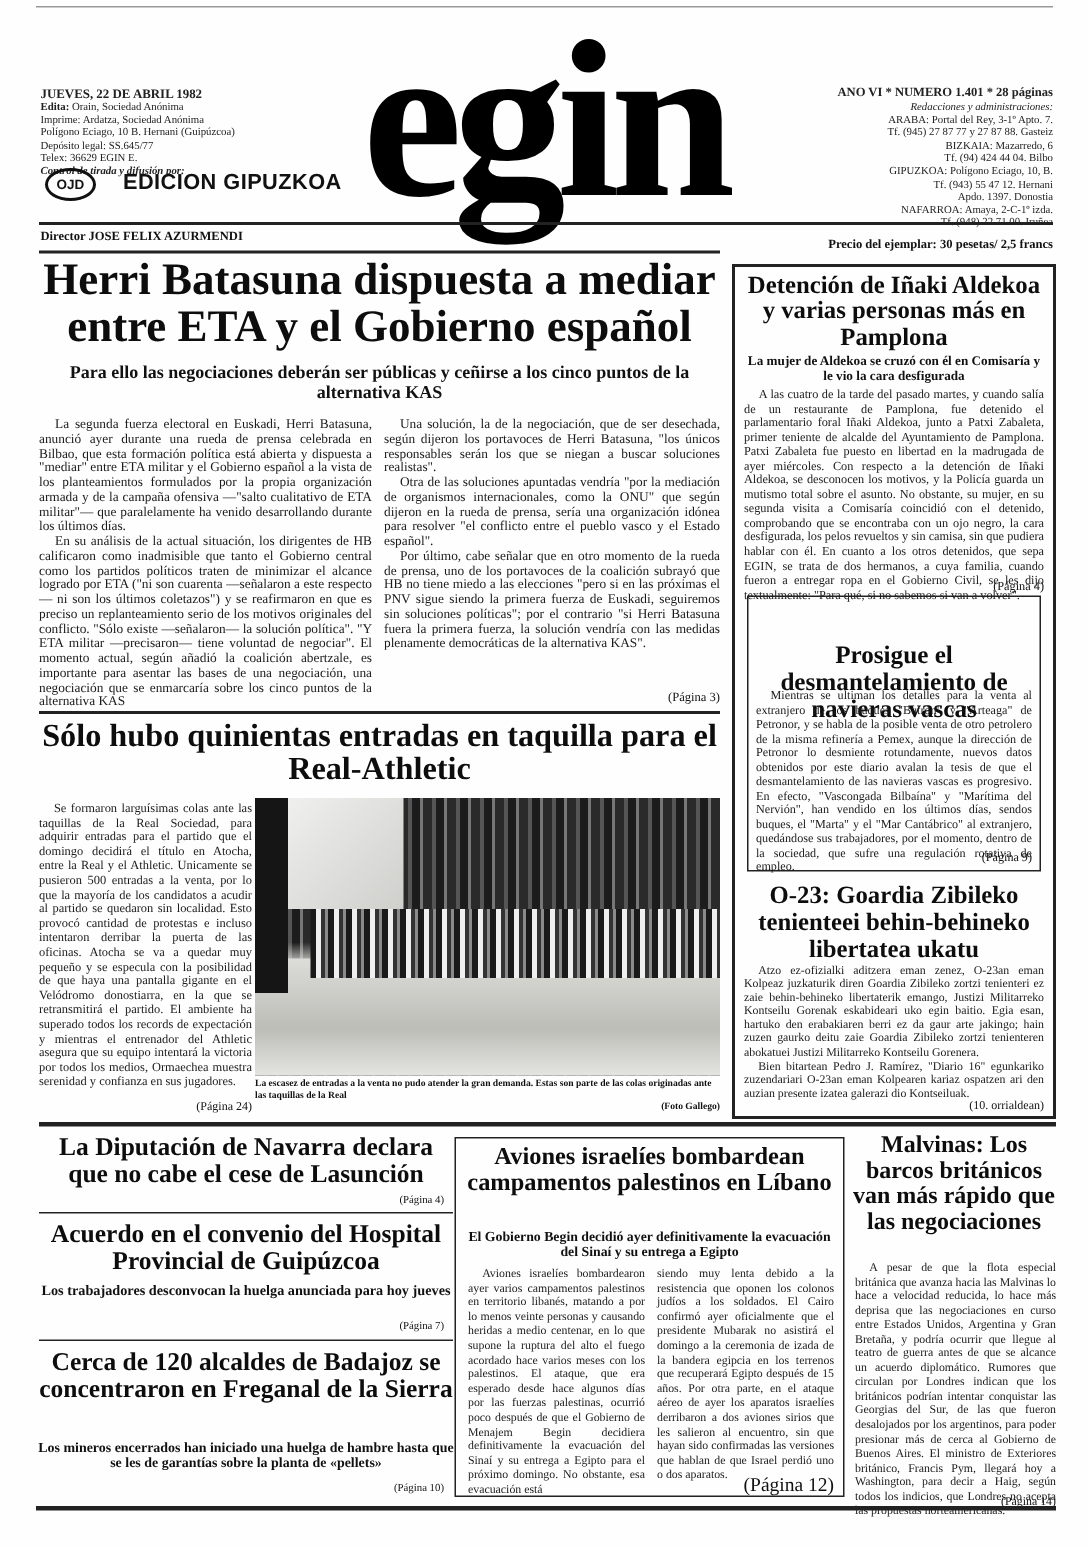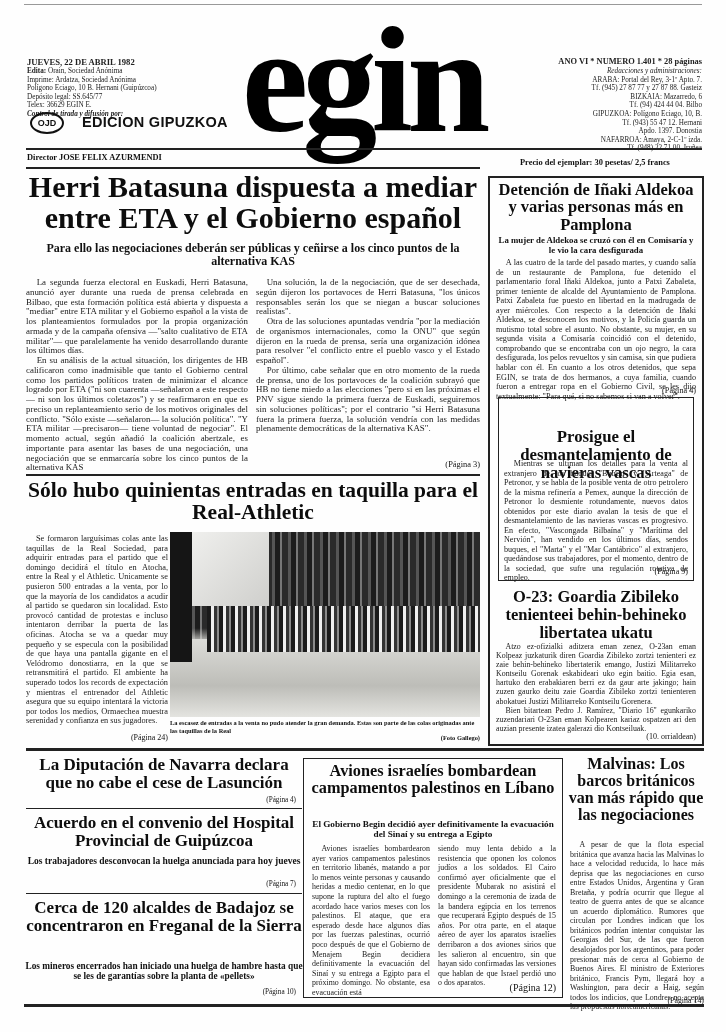--- a/index.html
+++ b/index.html
@@ -59,21 +59,21 @@
   <div>Tf. (94) 424 44 04. Bilbo</div>
   <div>GIPUZKOA: Polígono Eciago, 10, B.</div>
   <div>Tf. (943) 55 47 12. Hernani</div>
   <div>Apdo. 1397. Donostia</div>
   <div>NAFARROA: Amaya, 2-C-1º izda.</div>
   <div>Tf. (948) 22 71 00. Iruñea</div>
 </div>
 
 <div class="rule" style="left:26px;top:148px;width:676px;height:1.5px;"></div>
 <div class="abs" style="left:27px;top:153px;font-size:8.4px;font-weight:bold;">Director JOSE FELIX AZURMENDI</div>
-<div class="abs" style="left:520px;top:158px;width:182px;font-size:8.4px;font-weight:bold;font-family:Liberation Serif, serif;">Precio del ejemplar: 30 pesetas/ 2,5 francs</div>
+<div class="abs" style="left:520px;top:158px;width:182px;text-align:right;font-size:8.4px;font-weight:bold;font-family:Liberation Serif, serif;">Precio del ejemplar: 30 pesetas/ 2,5 francs</div>
 <div class="rule" style="left:26px;top:167px;width:454px;height:1.5px;"></div>
 
 <div class="abs hd" style="left:26px;top:172px;width:454px;font-size:30px;">Herri Batasuna dispuesta a mediar entre ETA y el Gobierno español</div>
 <div class="abs sub" style="left:40px;top:242px;width:426px;font-size:12px;">Para ello las negociaciones deberán ser públicas y ceñirse a los cinco puntos de la alternativa KAS</div>
 
 <div class="abs body" style="left:26px;top:278px;width:222px;font-size:8.9px;line-height:9.75px;">
   <p>La segunda fuerza electoral en Euskadi, Herri Batasuna, anunció ayer durante una rueda de prensa celebrada en Bilbao, que esta formación política está abierta y dispuesta a "mediar" entre ETA militar y el Gobierno español a la vista de los planteamientos formulados por la propia organización armada y de la campaña ofensiva —"salto cualitativo de ETA militar"— que paralelamente ha venido desarrollando durante los últimos días.</p>
   <p>En su análisis de la actual situación, los dirigentes de HB calificaron como inadmisible que tanto el Gobierno central como los partidos políticos traten de minimizar el alcance logrado por ETA ("ni son cuarenta —señalaron a este respecto— ni son los últimos coletazos") y se reafirmaron en que es preciso un replanteamiento serio de los motivos originales del conflicto. "Sólo existe —señalaron— la solución política". "Y ETA militar —precisaron— tiene voluntad de negociar". El momento actual, según añadió la coalición abertzale, es importante para asentar las bases de una negociación, una negociación que se enmarcaría sobre los cinco puntos de la alternativa KAS</p>
 </div>
 <div class="abs body" style="left:256px;top:278px;width:224px;font-size:8.9px;line-height:9.75px;">
@@ -140,21 +140,21 @@
 
 <div class="box" style="left:303px;top:758px;width:260px;height:240px;"></div>
 <div class="abs hd" style="left:308px;top:762px;width:250px;font-size:16.3px;line-height:1.05;">Aviones israelíes bombardean campamentos palestinos en Líbano</div>
 <div class="abs sub" style="left:308px;top:819px;width:250px;font-size:9.2px;">El Gobierno Begin decidió ayer definitivamente la evacuación del Sinaí y su entrega a Egipto</div>
 <div class="abs body" style="left:312px;top:844px;width:118px;font-size:7.9px;line-height:9.6px;">
   <p>Aviones israelíes bombardearon ayer varios campamentos palestinos en territorio libanés, matando a por lo menos veinte personas y causando heridas a medio centenar, en lo que supone la ruptura del alto el fuego acordado hace varios meses con los palestinos. El ataque, que era esperado desde hace algunos días por las fuerzas palestinas, ocurrió poco después de que el Gobierno de Menajem Begin decidiera definitivamente la evacuación del Sinaí y su entrega a Egipto para el próximo domingo. No obstante, esa evacuación está</p>
 </div>
 <div class="abs body" style="left:438px;top:844px;width:118px;font-size:7.9px;line-height:9.6px;">
   <p style="text-indent:0;">siendo muy lenta debido a la resistencia que oponen los colonos judíos a los soldados. El Cairo confirmó ayer oficialmente que el presidente Mubarak no asistirá el domingo a la ceremonia de izada de la bandera egipcia en los terrenos que recuperará Egipto después de 15 años. Por otra parte, en el ataque aéreo de ayer los aparatos israelíes derribaron a dos aviones sirios que les salieron al encuentro, sin que hayan sido confirmadas las versiones que hablan de que Israel perdió uno o dos aparatos.</p>
 </div>
-<div class="abs pg" style="left:456px;top:982px;width:100px;font-size:10px;text-align:right;">(Página 12)</div>
+<div class="abs pg" style="left:456px;top:982px;width:100px;font-size:13px;text-align:right;">(Página 12)</div>
 
 <div class="abs hd" style="left:568px;top:756px;width:136px;font-size:16px;line-height:1.06;">Malvinas: Los barcos británicos van más rápido que las negociaciones</div>
 <div class="abs body" style="left:570px;top:840px;width:134px;font-size:7.9px;line-height:9.55px;">
   <p>A pesar de que la flota especial británica que avanza hacia las Malvinas lo hace a velocidad reducida, lo hace más deprisa que las negociaciones en curso entre Estados Unidos, Argentina y Gran Bretaña, y podría ocurrir que llegue al teatro de guerra antes de que se alcance un acuerdo diplomático. Rumores que circulan por Londres indican que los británicos podrían intentar conquistar las Georgias del Sur, de las que fueron desalojados por los argentinos, para poder presionar más de cerca al Gobierno de Buenos Aires. El ministro de Exteriores británico, Francis Pym, llegará hoy a Washington, para decir a Haig, según todos los indicios, que Londres no acepta las propuestas norteamericanas.</p>
 </div>
 <div class="abs pg" style="left:604px;top:996px;width:100px;font-size:7.9px;">(Página 14)</div>
 
 <div class="rule" style="left:24px;top:1004px;width:680px;height:3px;"></div>
 
 </body></html>

